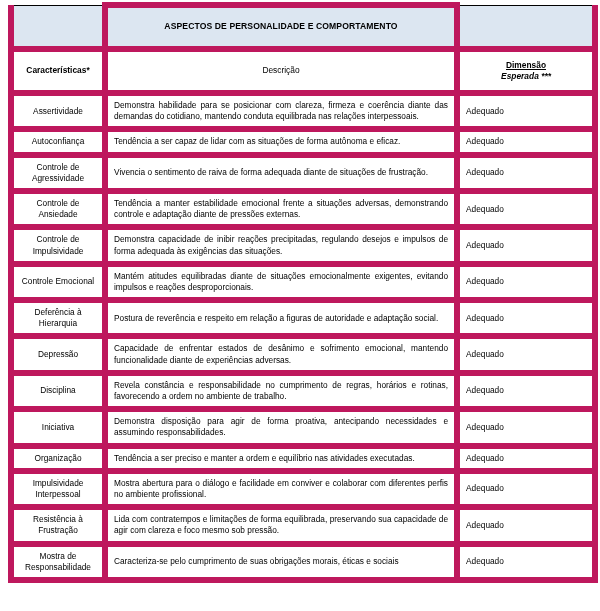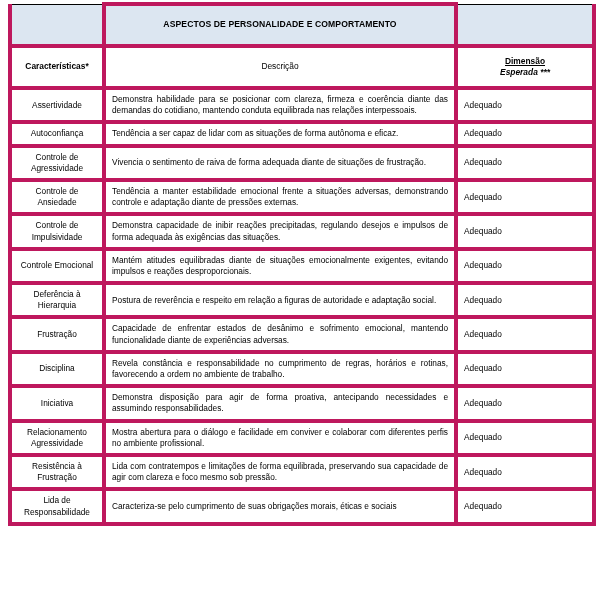--- a/index.html
+++ b/index.html
@@ -20,21 +20,21 @@
     box-sizing: border-box;
     padding: 0 8px;
   }
   table.doc-table {
     border-collapse: collapse;
     width: 584px;
     margin-top: 0;
     table-layout: fixed;
   }
   table.doc-table td, table.doc-table th {
-    border: 4px solid #be185d;
+    border: 6px solid #be185d;
     vertical-align: middle;
     padding: 4px 6px;
     font-size: 8.3px;
     line-height: 1.35;
     color: #000000;
   }
   col.c-carac { width: 94px; }
   col.c-desc  { width: 352px; }
   col.c-dim   { width: 138px; }
 
@@ -146,44 +146,49 @@
         <td class="cell-carac">Controle Emocional</td>
         <td class="cell-desc">Mantém atitudes equilibradas diante de situações emocionalmente exigentes, evitando impulsos e reações desproporcionais.</td>
         <td class="cell-dim">Adequado</td>
       </tr>
       <tr>
         <td class="cell-carac">Deferência à Hierarquia</td>
         <td class="cell-desc">Postura de reverência e respeito em relação a figuras de autoridade e adaptação social.</td>
         <td class="cell-dim">Adequado</td>
       </tr>
       <tr>
-        <td class="cell-carac">Frustração</td>
+        <td class="cell-carac">Depressão</td>
         <td class="cell-desc">Capacidade de enfrentar estados de desânimo e sofrimento emocional, mantendo funcionalidade diante de experiências adversas.</td>
         <td class="cell-dim">Adequado</td>
       </tr>
       <tr>
         <td class="cell-carac">Disciplina</td>
         <td class="cell-desc">Revela constância e responsabilidade no cumprimento de regras, horários e rotinas, favorecendo a ordem no ambiente de trabalho.</td>
         <td class="cell-dim">Adequado</td>
       </tr>
       <tr>
         <td class="cell-carac">Iniciativa</td>
         <td class="cell-desc">Demonstra disposição para agir de forma proativa, antecipando necessidades e assumindo responsabilidades.</td>
         <td class="cell-dim">Adequado</td>
       </tr>
       <tr>
-        <td class="cell-carac">Relacionamento Agressividade</td>
+        <td class="cell-carac">Organização</td>
+        <td class="cell-desc">Tendência a ser preciso e manter a ordem e equilíbrio nas atividades executadas.</td>
+        <td class="cell-dim">Adequado</td>
+      </tr>
+      <tr>
+        <td class="cell-carac">Impulsividade Interpessoal</td>
         <td class="cell-desc">Mostra abertura para o diálogo e facilidade em conviver e colaborar com diferentes perfis no ambiente profissional.</td>
         <td class="cell-dim">Adequado</td>
       </tr>
       <tr>
         <td class="cell-carac">Resistência à Frustração</td>
         <td class="cell-desc">Lida com contratempos e limitações de forma equilibrada, preservando sua capacidade de agir com clareza e foco mesmo sob pressão.</td>
         <td class="cell-dim">Adequado</td>
       </tr>
       <tr>
-        <td class="cell-carac">Lida de Responsabilidade</td>
+        <td class="cell-carac">Mostra de Responsabilidade</td>
         <td class="cell-desc">Caracteriza-se pelo cumprimento de suas obrigações morais, éticas e sociais</td>
         <td class="cell-dim">Adequado</td>
       </tr>
     </tbody>
   </table>
 </div>
 
 </body></html>

